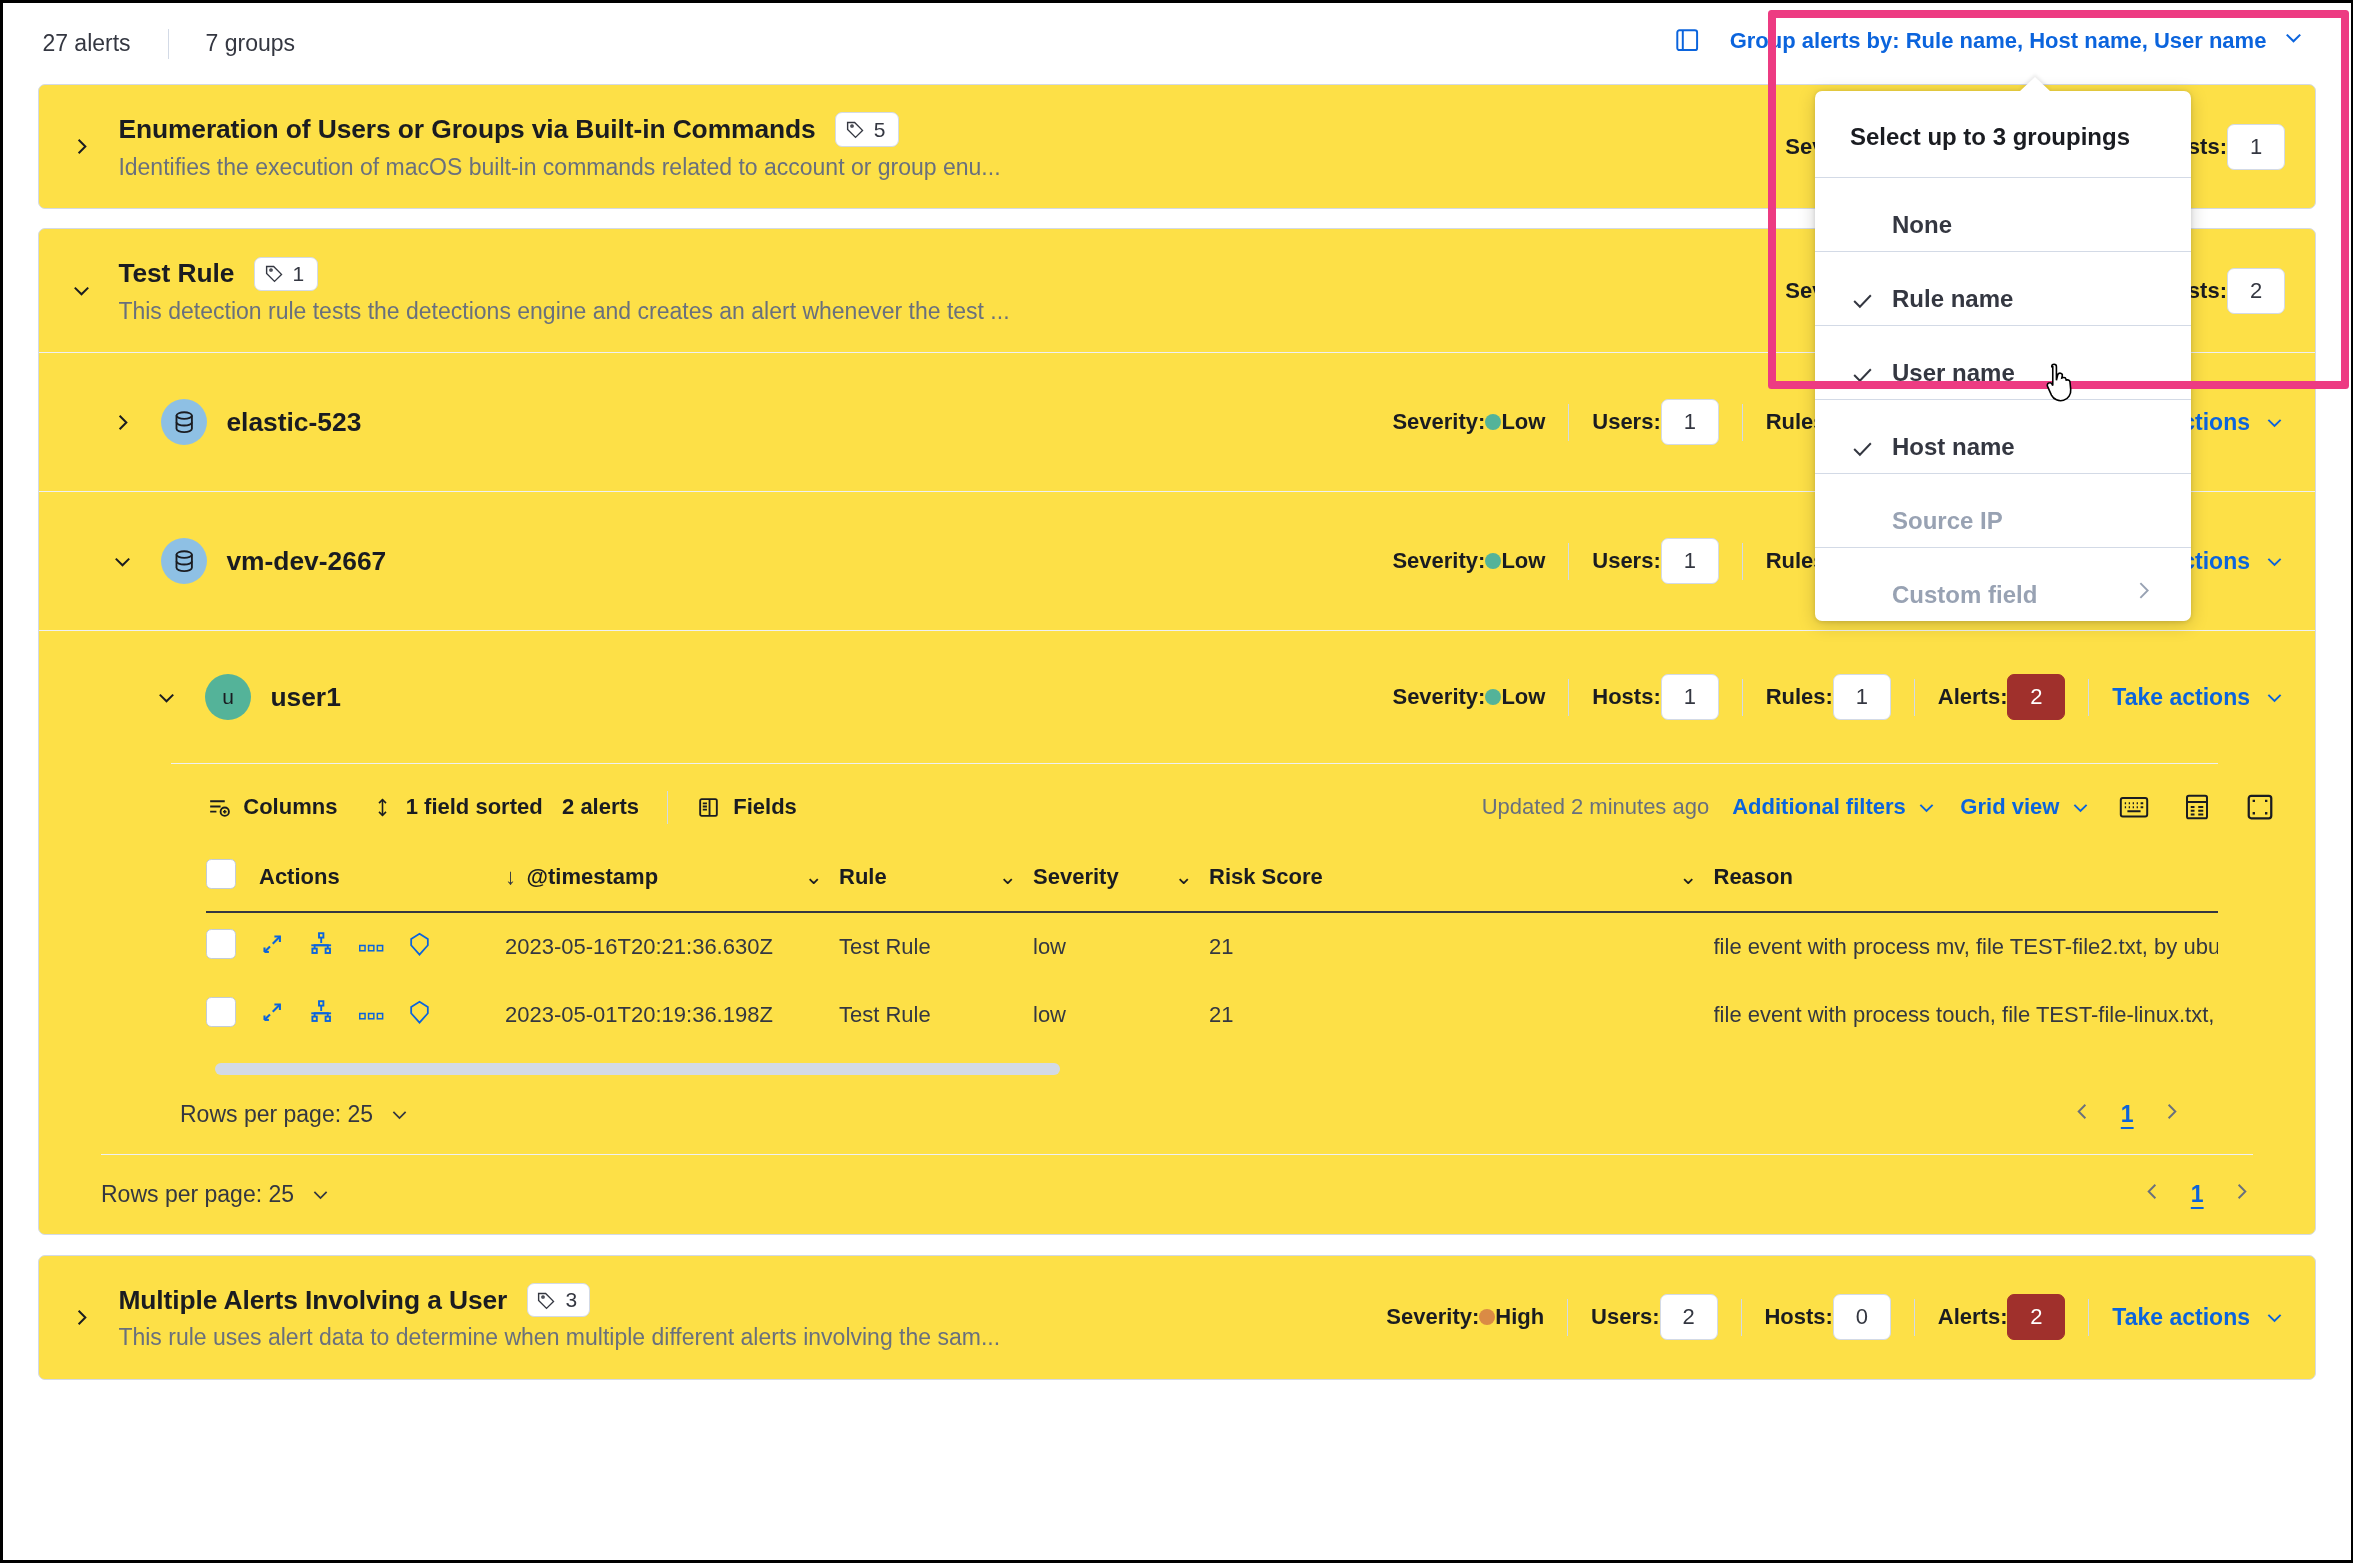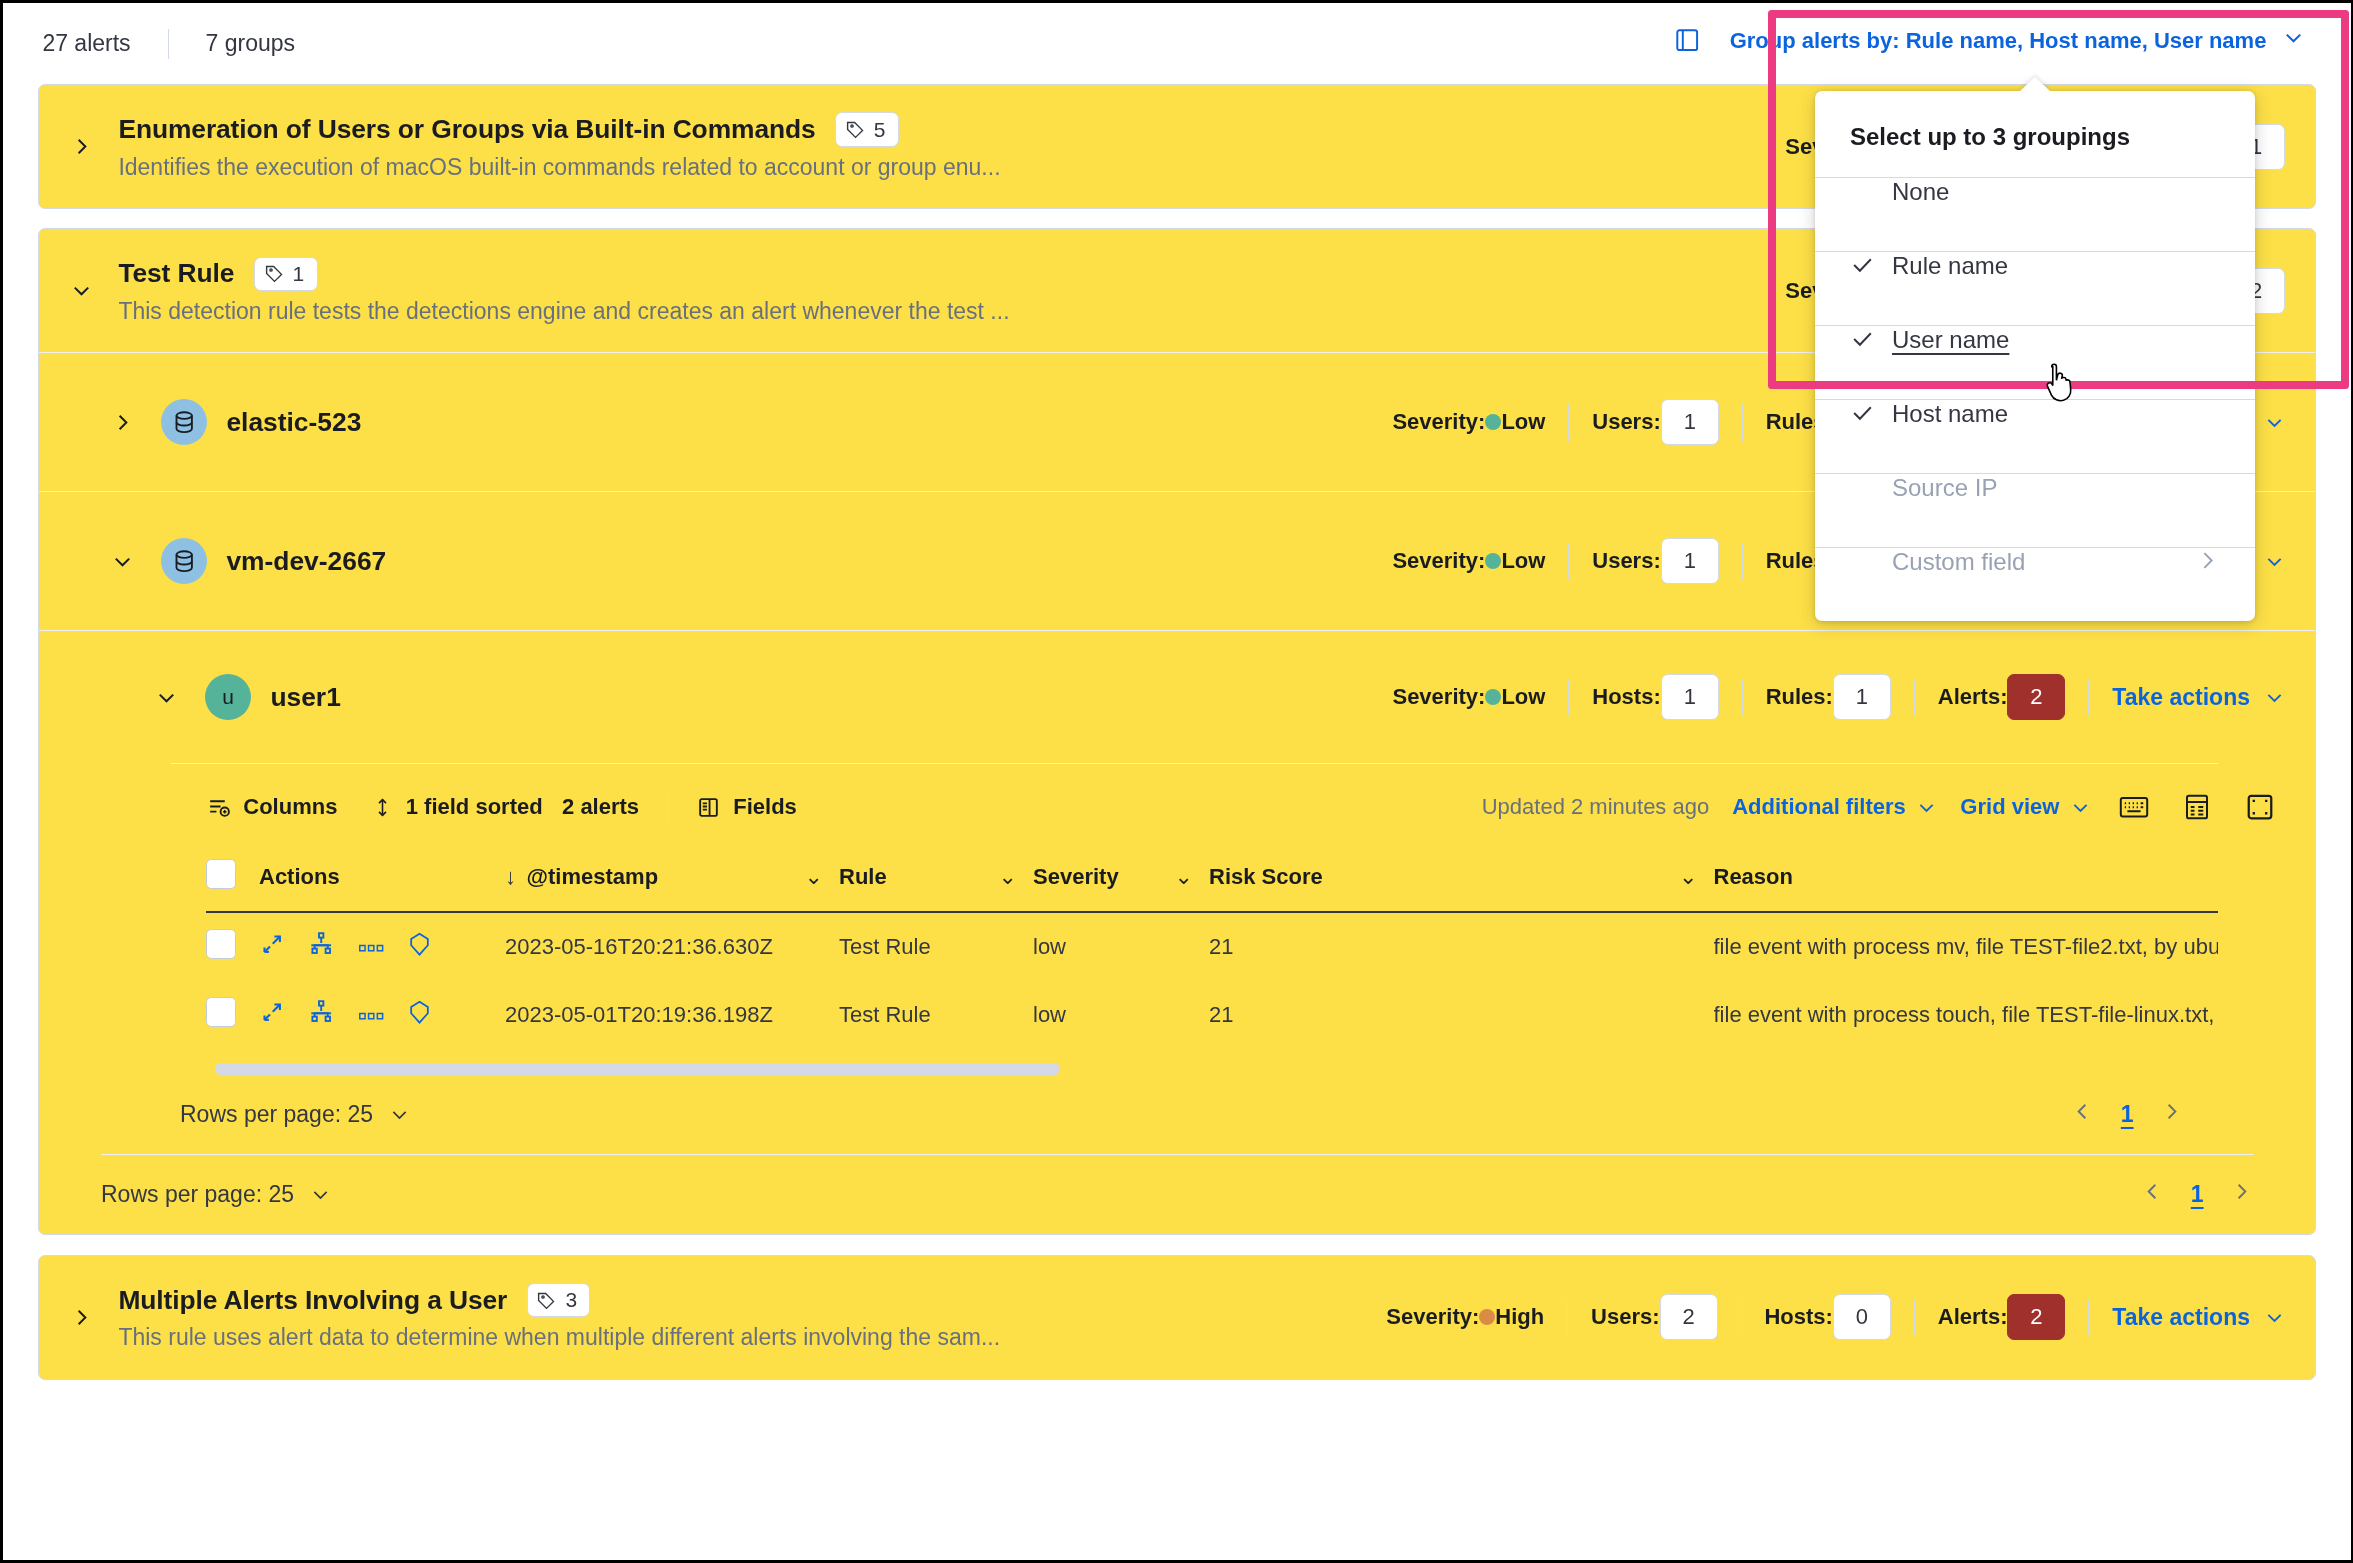--- a/index.html
+++ b/index.html
@@ -52,46 +52,47 @@
     left:1765px; top:7px; width:581px; height:379px;
     border:8px solid #ed3b82;
     border-radius:3.5px;
     pointer-events:none;
     z-index:60;
   }
 
   
   .popover {
     position:absolute;
-    left:1812px; top:88px; width:440px;
+    left:1812px; top:88px; width:376px;
     background:#fff;
     border-radius:7px;
     box-shadow:0 3.5px 17.6px rgba(0,0,0,.18), 0 0.9px 4.4px rgba(0,0,0,.12);
     z-index:55;
   }
   .popover:before {
     content:""; position:absolute; left:204px; top:-14px;
     width:0;height:0;
     border-left:16px solid transparent;
     border-right:16px solid transparent;
     border-bottom:15px solid #fff;
     filter: drop-shadow(0 -2.6px 1.8px rgba(0,0,0,.07));
   }
   .pop-title {
     font-size:24px; font-weight:700; color:#1a1c21;
     padding:32px 35px 26.4px 35px;
   }
   .pop-item {
-    display:flex; align-items:flex-start;
+    display:flex; align-items:flex-end;
     height:74px;
     border-top:0.9px solid #d3dae6;
-    padding:0 35px;
+    padding:12px 35px;
     font-size:24px; color:#343741;
     cursor:pointer;
     position:relative;
+    font-weight:bold;
   }
   .pop-item .check {
     width:42px; flex:0 0 42px; font-size:25px; color:#343741; line-height:1;
   }
   .pop-item .check svg { display:block; }
   .pop-item.disabled { color:#98a2b3; cursor:default; }
   .pop-item .label-underline { text-decoration:underline; text-underline-offset:5.3px; }
   .pop-item .arrow-right { margin-left:auto; color:#98a2b3; }
 
   .cursor-hand { position:absolute; left:2040px; top:359px; z-index:70; }

